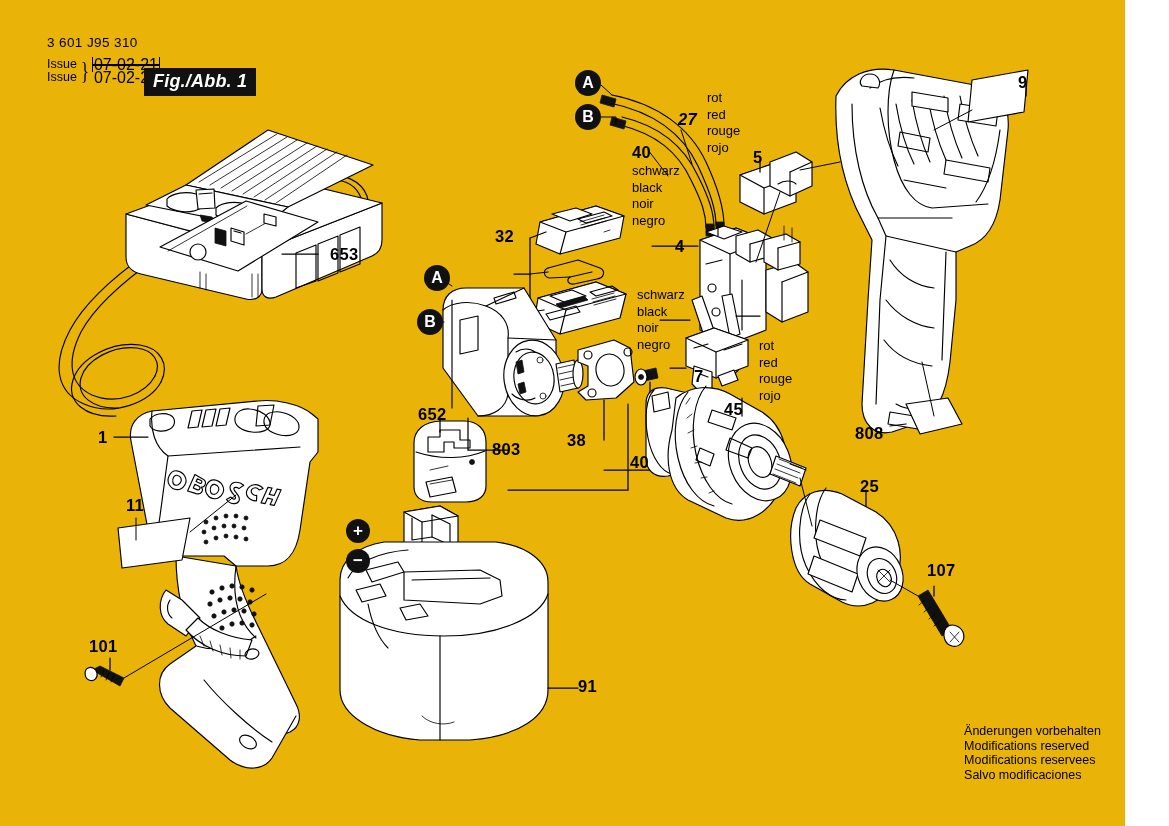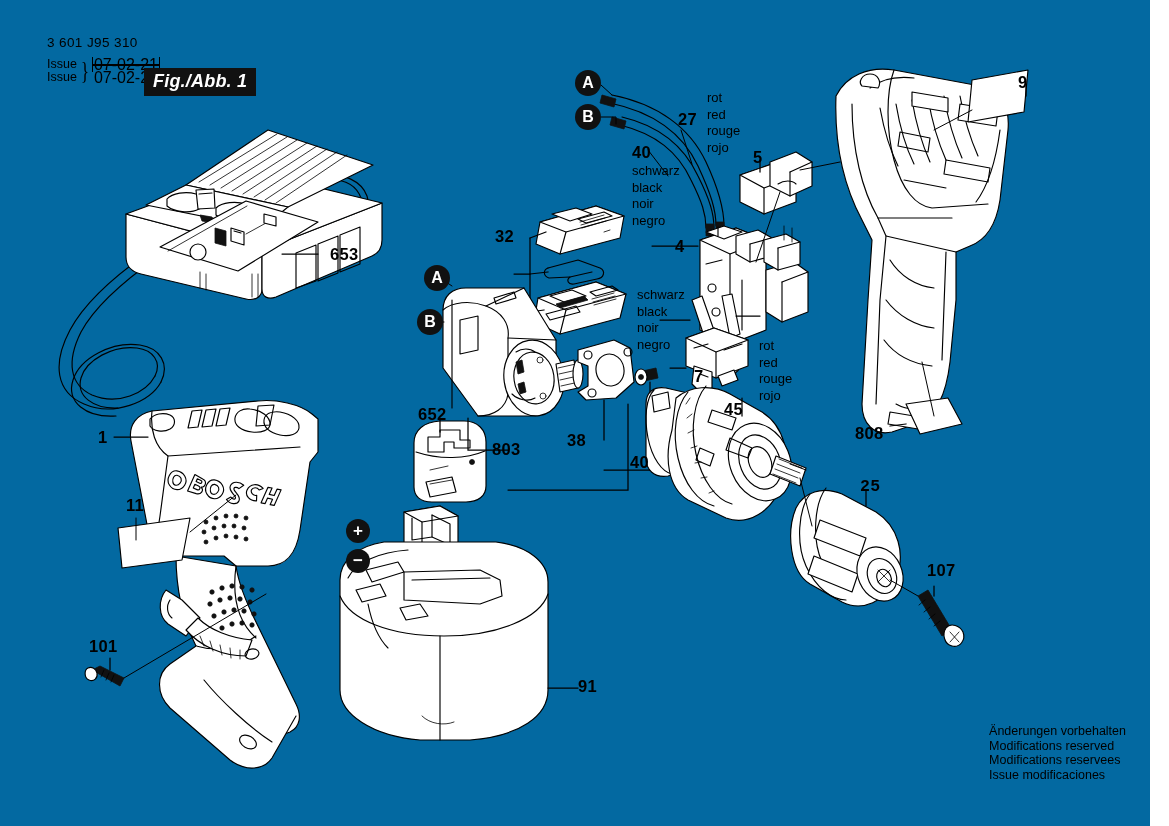--- a/index.html
+++ b/index.html
@@ -5,25 +5,24 @@
 <style>
   html, body {
     margin: 0;
     padding: 0;
     background: #ffffff;
   }
   #page {
     position: relative;
     width: 1125px;
     height: 826px;
-    background: #0369a1;
+    background: #eab308;
     font-family: "Liberation Sans", sans-serif;
     color: #000000;
     overflow: hidden;
-    padding-left: 25px;
   }
 
   
   #header { position: absolute; left: 47px; top: 36px; }
   .hdr-partno {
     font-size: 13.5px;
     letter-spacing: 0.4px;
     white-space: nowrap;
     line-height: 1;
   }
@@ -633,30 +632,30 @@
 
   </svg>
 
   <div class="num" style="left:330px; top:245px;">653</div>
   <div class="num" style="left:98px;  top:428px;">1</div>
   <div class="num" style="left:126px; top:496px;">11</div>
   <div class="num" style="left:89px;  top:637px;">101</div>
   <div class="num" style="left:418px; top:405px;">652</div>
   <div class="num" style="left:578px; top:677px;">91</div>
   <div class="num" style="left:632px; top:143px;">40</div>
-  <div class="num" style="left:678px; top:110px;">27</div>
+  <div class="num" style="left:678px; top:110px;font-style:italic;">27</div>
   <div class="num" style="left:495px; top:227px;">32</div>
   <div class="num" style="left:492px; top:440px;">803</div>
   <div class="num" style="left:567px; top:431px;">38</div>
   <div class="num" style="left:630px; top:453px;">40</div>
   <div class="num" style="left:675px; top:237px;">4</div>
   <div class="num" style="left:753px; top:148px;">5</div>
   <div class="num" style="left:694px; top:367px;">7</div>
   <div class="num" style="left:724px; top:400px;">45</div>
-  <div class="num" style="left:860px; top:477px;font-family:Liberation Mono, monospace;">25</div>
+  <div class="num" style="left:860px; top:477px;">25</div>
   <div class="num" style="left:927px; top:561px;">107</div>
   <div class="num" style="left:1018px;top:73px;">9</div>
   <div class="num" style="left:855px; top:424px;">808</div>
 
   <div class="words" style="left:632px; top:163px;">
     <div>schwarz</div>
     <div>black</div>
     <div>noir</div>
     <div>negro</div>
   </div>
@@ -686,16 +685,16 @@
   <div class="badge" style="left:575px; top:104px;">B</div>
   <div class="badge" style="left:424px; top:265px;">A</div>
   <div class="badge" style="left:417px; top:309px;">B</div>
   <div class="badge pm" style="left:346px; top:519px;">+</div>
   <div class="badge pm" style="left:346px; top:549px;">−</div>
 
   <div id="footer">
     <div>Änderungen vorbehalten</div>
     <div>Modifications reserved</div>
     <div>Modifications reservees</div>
-    <div>Issue modificaciones</div>
+    <div>Salvo modificaciones</div>
   </div>
 
 </div>
 
 </body></html>

